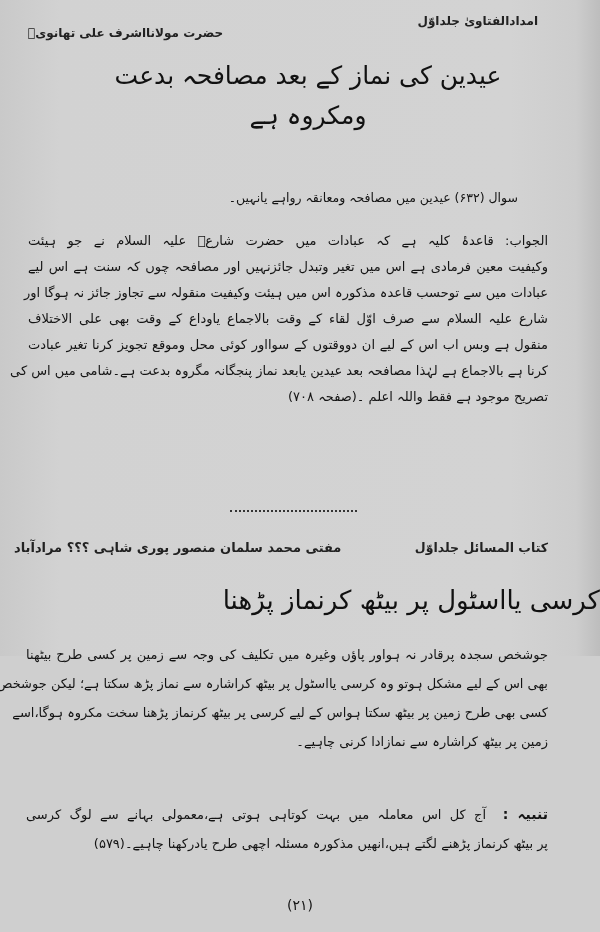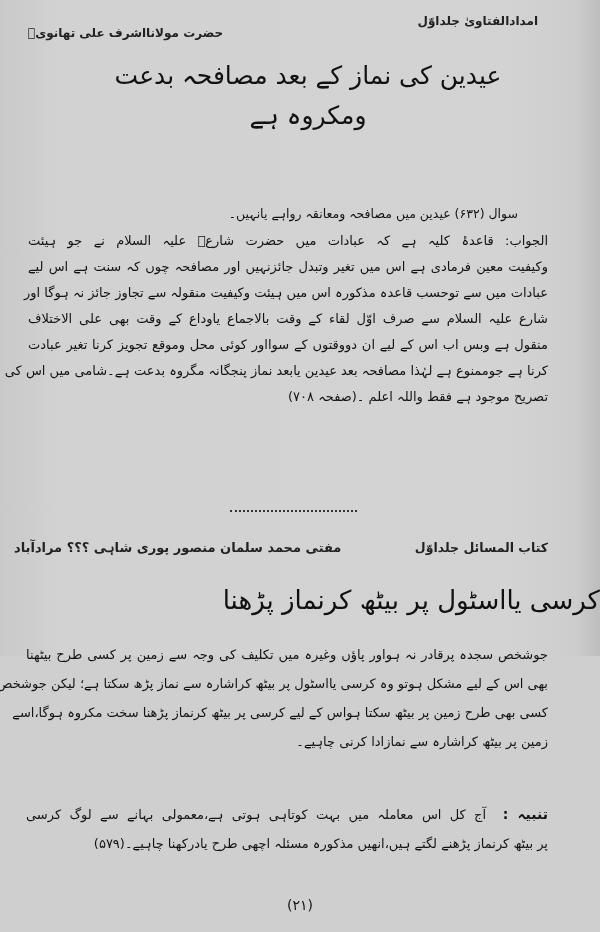--- a/index.html
+++ b/index.html
@@ -81,29 +81,29 @@
 <body>
 
 <div class="page">
 
   <div class="abs hdr" style="right:62px; top:14px;">امدادالفتاویٰ جلداوّل</div>
   <div class="abs hdr" style="left:28px; top:26px; direction:rtl;">حضرت مولانااشرف علی تھانویؒ</div>
 
   <div class="abs title" style="top:56px; padding:0 60px; white-space:normal; line-height:40px;">عیدین کی نماز کے بعد مصافحہ بدعت ومکروہ ہے</div>
 
 
-  <div class="abs" style="right:82px; top:206px; font-size:12.5px;">سوال (۶۳۲) عیدین میں مصافحہ ومعانقہ رواہے یانہیں۔</div>
+  <div class="abs" style="right:82px; top:190px; font-size:12.5px;">سوال (۶۳۲) عیدین میں مصافحہ ومعانقہ رواہے یانہیں۔</div>
 
   <div class="abs para" style="right:52px; left:28px; top:228px;">
     <span class="line">الجواب: قاعدۂ کلیہ ہے کہ عبادات میں حضرت شارعؑ علیہ السلام نے جو ہیئت</span>
     <span class="line">وکیفیت معین فرمادی ہے اس میں تغیر وتبدل جائزنہیں اور مصافحہ چوں کہ سنت ہے اس لیے</span>
     <span class="line">عبادات میں سے توحسب قاعدہ مذکورہ اس میں ہیئت وکیفیت منقولہ سے تجاوز جائز نہ ہوگا اور</span>
     <span class="line">شارع علیہ السلام سے صرف اوّل لقاء کے وقت بالاجماع یاوداع کے وقت بھی علی الاختلاف</span>
     <span class="line">منقول ہے وبس اب اس کے لیے ان دووقتوں کے سوااور کوئی محل وموقع تجویز کرنا تغیر عبادت</span>
-    <span class="line">کرنا ہے جوممنوع ہے لہٰذا مصافحہ بعد عیدین یابعد نماز پنجگانہ مگروہ بدعت ہے۔شامی میں اس کی</span>
+    <span class="line">کرنا ہے بالاجماع ہے لہٰذا مصافحہ بعد عیدین یابعد نماز پنجگانہ مگروہ بدعت ہے۔شامی میں اس کی</span>
     <span class="line last">تصریح موجود ہے فقط واللہ اعلم ۔(صفحہ ۷۰۸)</span>
   </div>
 
   <div class="sep"></div>
 
   <div class="abs hdr" style="right:52px; top:540px; font-size:12.5px;">کتاب المسائل جلداوّل</div>
   <div class="abs hdr" style="left:14px; top:540px; direction:rtl; font-size:13px;">مفتی محمد سلمان منصور پوری شاہی ؟؟؟ مرادآباد</div>
 
   <div class="abs title" style="top:585px; font-size:26px;text-align:right;">کرسی یااسٹول پر بیٹھ کرنماز پڑھنا</div>
 

